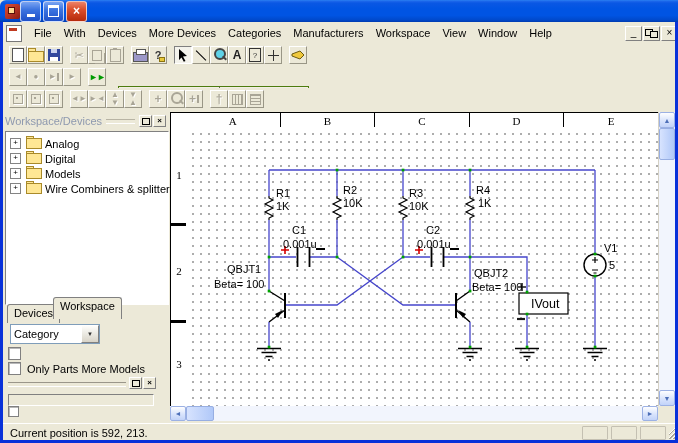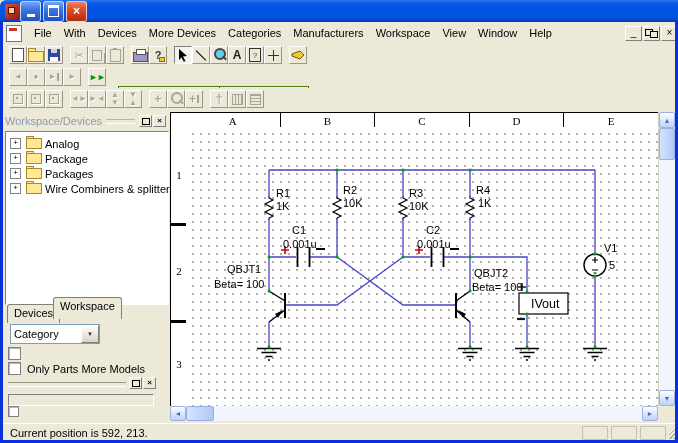--- a/index.html
+++ b/index.html
@@ -312,26 +312,26 @@
 
 <div class="abs tree">
   <div class="trow">
     <span class="expand">+</span>
     <span class="folder"></span>
     <span class="tlabel">Analog</span>
   </div>
   <div class="trow">
     <span class="expand">+</span>
     <span class="folder"></span>
-    <span class="tlabel">Package</span>
+    <span class="tlabel">Digital</span>
   </div>
   <div class="trow">
     <span class="expand">+</span>
     <span class="folder"></span>
-    <span class="tlabel">Packages</span>
+    <span class="tlabel">Models</span>
   </div>
   <div class="trow">
     <span class="expand">+</span>
     <span class="folder"></span>
     <span class="tlabel">Wire Combiners &amp; splitters</span>
   </div>
 </div>
 
 <div class="abs tab" style="left:7px;top:304px;height:16px;z-index:1;">Devices</div>
 <div class="abs tab" style="left:53px;top:297px;height:19px;z-index:2;">Workspace</div>

